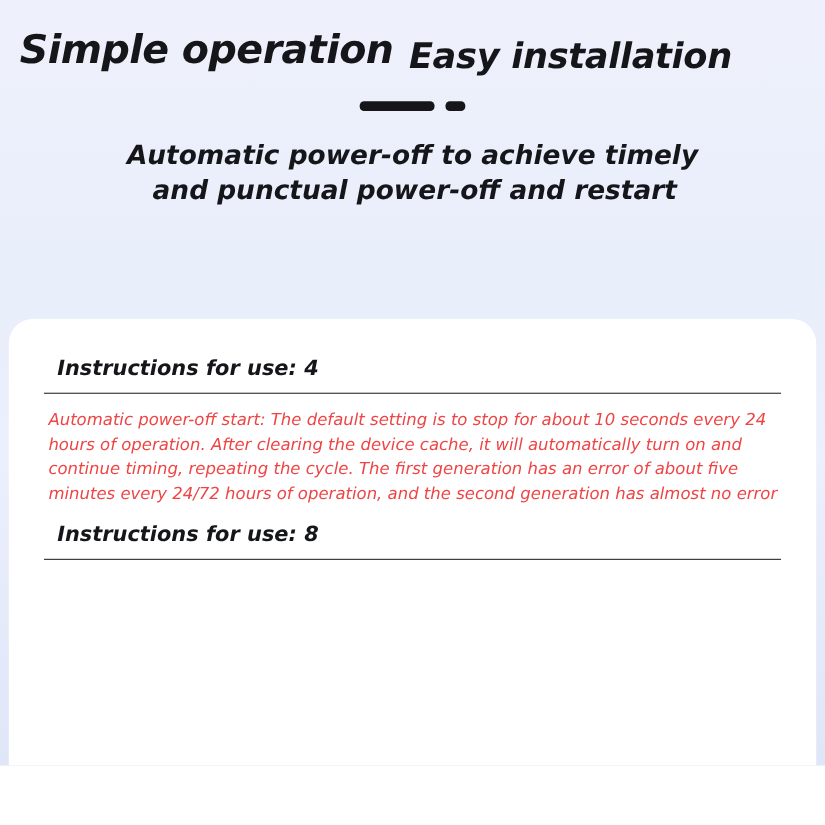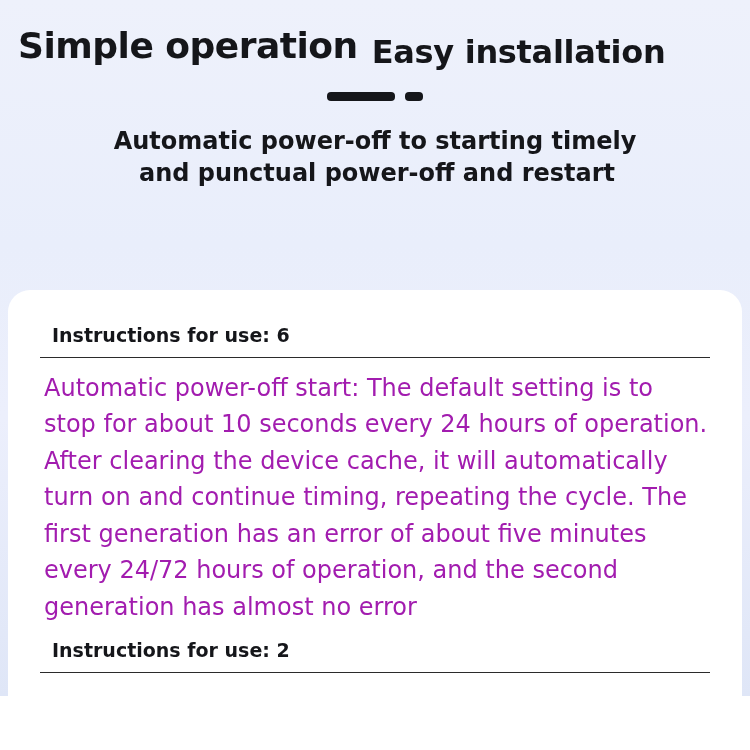--- a/index.html
+++ b/index.html
@@ -12,20 +12,21 @@
     font-family: "DejaVu Sans", sans-serif;
     background: #ffffff;
     overflow: hidden;
   }
   .page {
     position: relative;
     width: 750px;
     height: 696px;
     background: linear-gradient(180deg, #eef1fb 0%, #e9eefb 35%, #eceffc 60%, #dfe6f7 100%);
     overflow: hidden;
+    font-style: italic;
   }
   .hero {
     position: relative;
     padding: 26px 0 0 0;
     height: 270px;
     box-sizing: border-box;
   }
   .headline-row {
     display: block;
     padding-left: 18px;
@@ -102,23 +103,23 @@
     color: #15161a;
     padding: 0 0 10px 12px;
     line-height: 1.2;
   }
   .rule {
     height: 1px;
     background: #2b2b2b;
     margin: 0 0 12px 0;
   }
   .body-text {
-    font-size: 24px;
+    font-size: 15px;
     line-height: 1.52;
-    color: #a21caf;
+    color: #ef4444;
     padding: 0 2px 0 4px;
     font-weight: 400;
   }
   .section-title.second {
     padding-top: 14px;
   }
 </style>
 </head>
 <body>
 
@@ -129,34 +130,34 @@
     <div class="headline-row">
       <span class="headline-a">Simple operation</span><span class="headline-b">Easy installation</span>
     </div>
 
     <div class="divider-row">
       <span class="dash-long"></span>
       <span class="dash-short"></span>
     </div>
 
     <div class="subhead">
-      <span>Automatic power-off to starting timely</span>
+      <span>Automatic power-off to achieve timely</span>
       <span class="line2">and punctual power-off and restart</span>
     </div>
 
   </div>
 
   <div class="card">
 
     <div>
-      <div class="section-title">Instructions for use: 6</div>
+      <div class="section-title">Instructions for use: 4</div>
       <div class="rule"></div>
       <div class="body-text">Automatic power-off start: The default setting is to stop for about 10 seconds every 24 hours of operation. After clearing the device cache, it will automatically turn on and continue timing, repeating the cycle. The first generation has an error of about five minutes every 24/72 hours of operation, and the second generation has almost no error</div>
     </div>
 
     <div>
-      <div class="section-title second">Instructions for use: 2</div>
+      <div class="section-title second">Instructions for use: 8</div>
       <div class="rule"></div>
     </div>
 
   </div>
 
 </div>
 
 </body></html>

